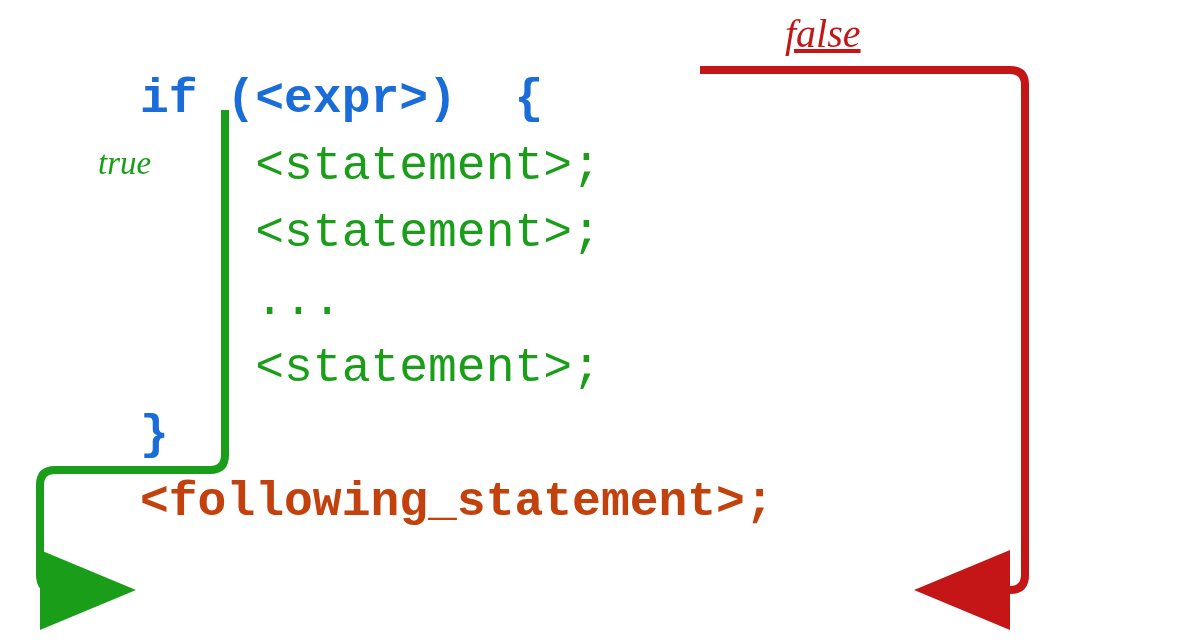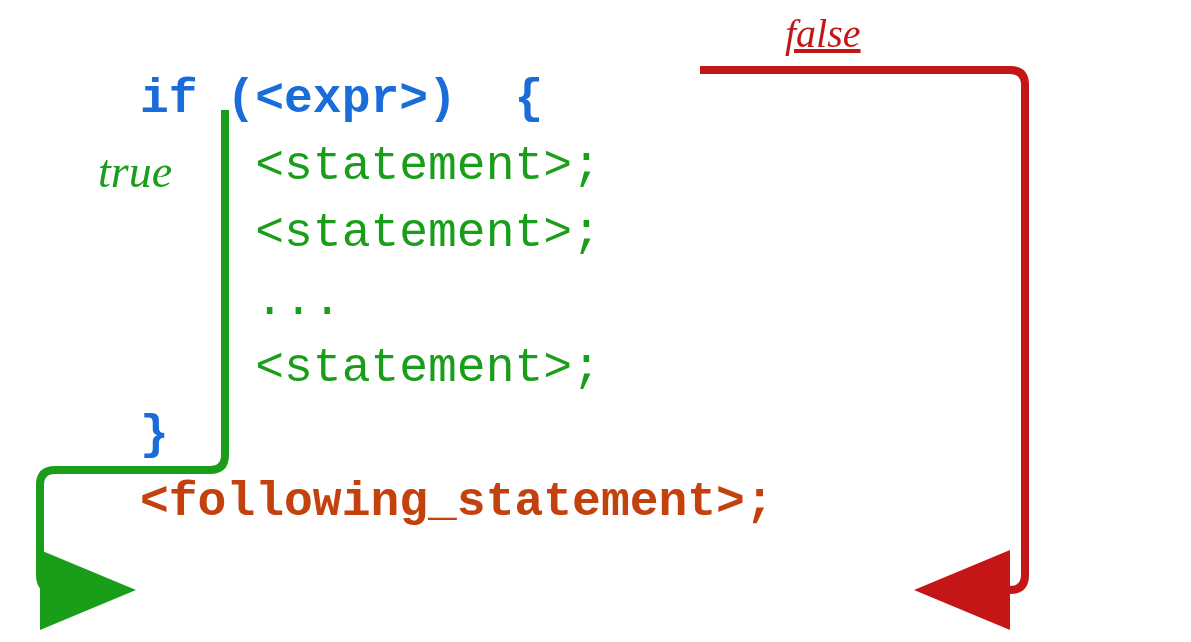--- a/index.html
+++ b/index.html
@@ -27,21 +27,21 @@
     .brace { color: #1a6dd9; font-weight: bold; }
     .statement { color: #1a9e1a; }
     .following { color: #c2410c; font-weight: bold; }
     
     .label-true {
       position: absolute;
       left: 98px;
       top: 145px;
       font-family: Georgia, serif;
       font-style: italic;
-      font-size: 46px;
+      font-size: 33px;
       color: #1a9e1a;
       font-weight: 500;
     }
     .label-false {
       position: absolute;
       left: 785px;
       top: 10px;
       font-family: Georgia, serif;
       font-style: italic;
       font-size: 40px;

